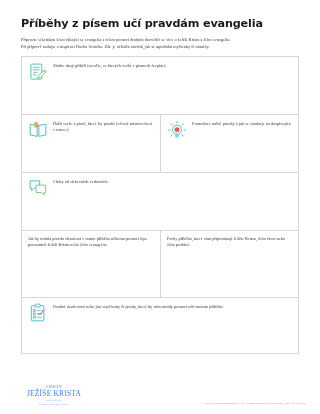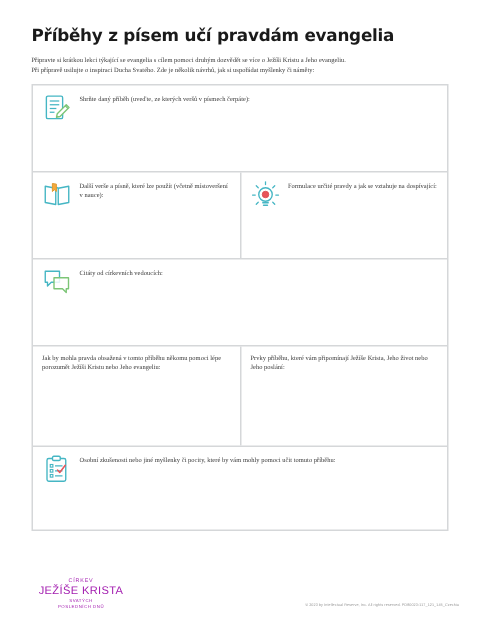--- a/index.html
+++ b/index.html
@@ -85,22 +85,22 @@
   .footer {
     position: absolute;
     left: 0; right: 0; bottom: 0;
     height: 44px;
   }
   .logo {
     position: absolute;
     left: 23px; bottom: 8px;
     text-align: center;
     width: 62px;
-    font-family: Liberation Sans, sans-serif;
-    color: #a21caf;
+    font-family: Liberation Serif, serif;
+    color: #3b82f6;
   }
   .logo .l1 { font-size: 3.6px; letter-spacing: 0.55px; line-height: 4.6px; }
   .logo .l2 { font-size: 7.4px; letter-spacing: 0.25px; line-height: 8.4px; font-weight: normal; }
   .logo .l3 { font-size: 2.9px; letter-spacing: 0.35px; line-height: 4px; }
   .logo .l4 { font-size: 2.9px; letter-spacing: 0.35px; line-height: 4px; }
 
   .copyright {
     position: absolute;
     right: 14px; bottom: 9px;
     font-size: 2.5px;

